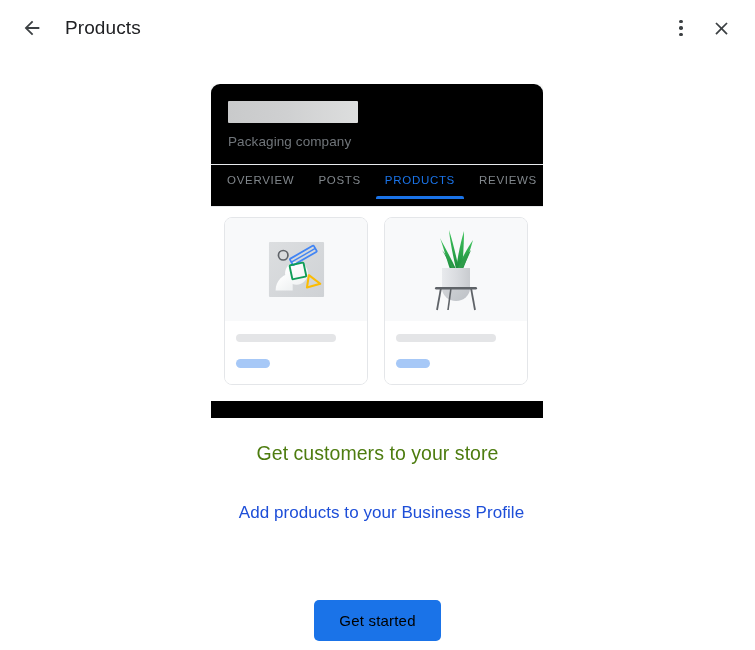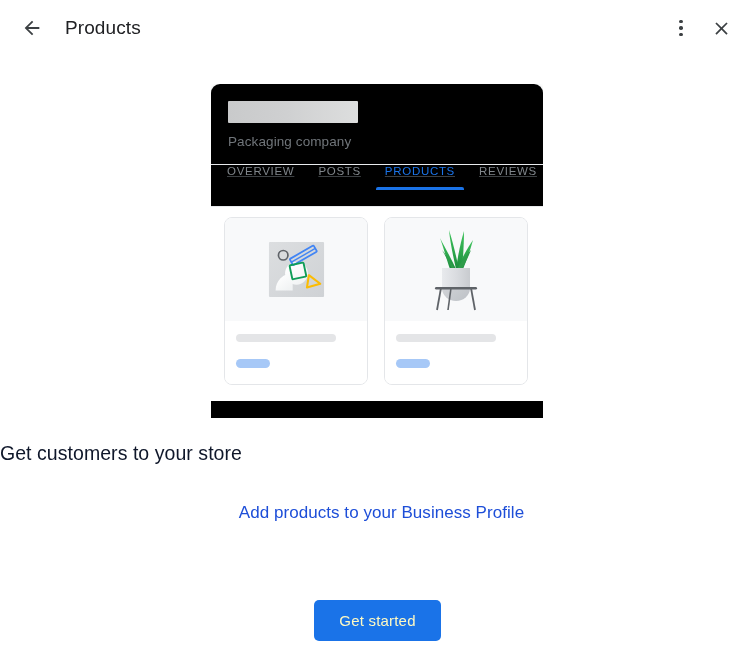--- a/index.html
+++ b/index.html
@@ -93,27 +93,26 @@
   .biz-sub {
     margin-top: 11px;
     font-size: 13.5px;
     color: #70757a;
     letter-spacing: 0.1px;
   }
 
   
   .tabs {
     display: flex;
-    align-items: flex-start;
+    align-items: center;
     height: 42px;
     border-bottom: 1px solid #e8eaed;
     padding: 0 16px;
     box-sizing: border-box;
     position: relative;
-    text-decoration: underline;
   }
   .tab {
     font-size: 11.5px;
     letter-spacing: 0.7px;
     color: #80868b;
     padding-bottom: 12px;
     margin-right: 24px;
     position: relative;
     white-space: nowrap;
     cursor: pointer;
@@ -172,23 +171,24 @@
     border-radius: 5px;
     background: #a6c8f7;
   }
 
   
   .headline {
     position: absolute;
     left: 0;
     top: 442px;
     width: 755px;
+    text-align: center;
     font-size: 19.5px;
     font-weight: 500;
-    color: #0f172a;
+    color: #4d7c0f;
     letter-spacing: 0.05px;
   }
   .subcopy {
     position: absolute;
     left: 4px;
     top: 499px;
     width: 755px;
     text-align: center;
     font-size: 17px;
     color: #1d4ed8;
@@ -198,21 +198,21 @@
   .cta-wrap {
     position: absolute;
     left: 0;
     top: 600px;
     width: 755px;
     display: flex;
     justify-content: center;
   }
   .cta {
     background: #1a73e8;
-    color: #fef9c3;
+    color: #000000;
     border: none;
     border-radius: 5px;
     font-family: "Liberation Sans", sans-serif;
     font-size: 15px;
     font-weight: 500;
     letter-spacing: 0.2px;
     height: 41px;
     padding: 0 25px;
     cursor: pointer;
   }

